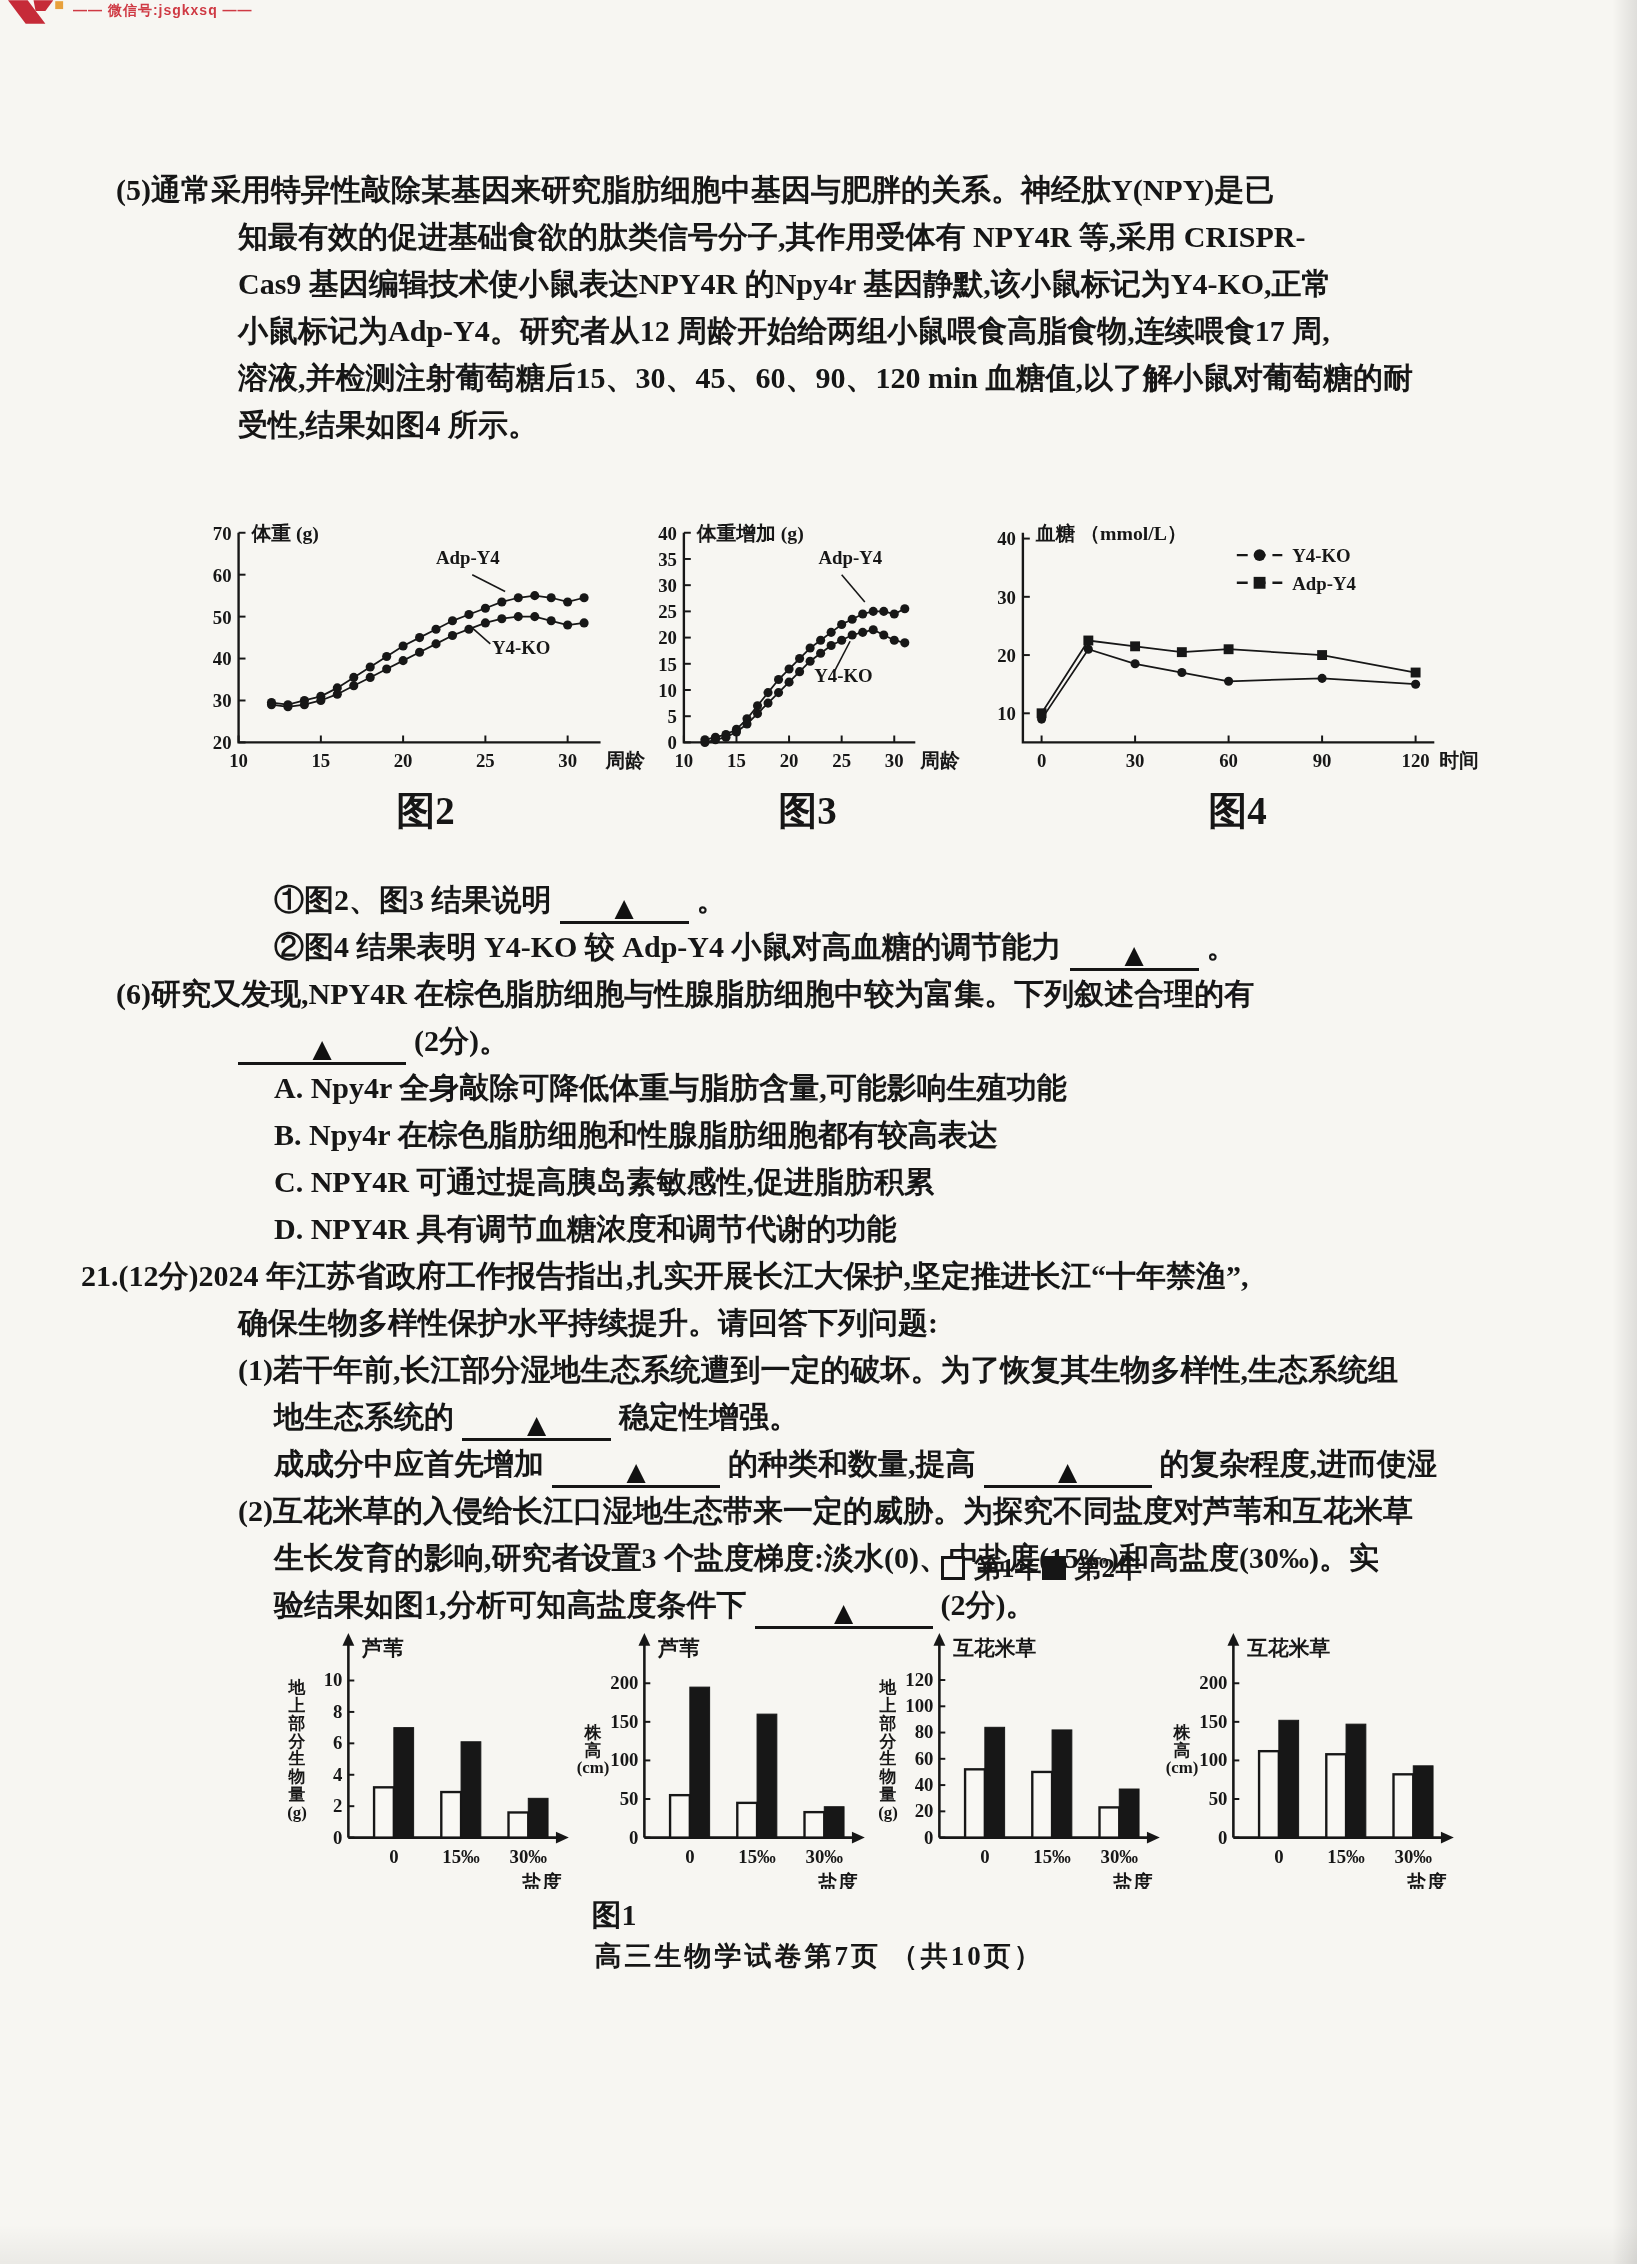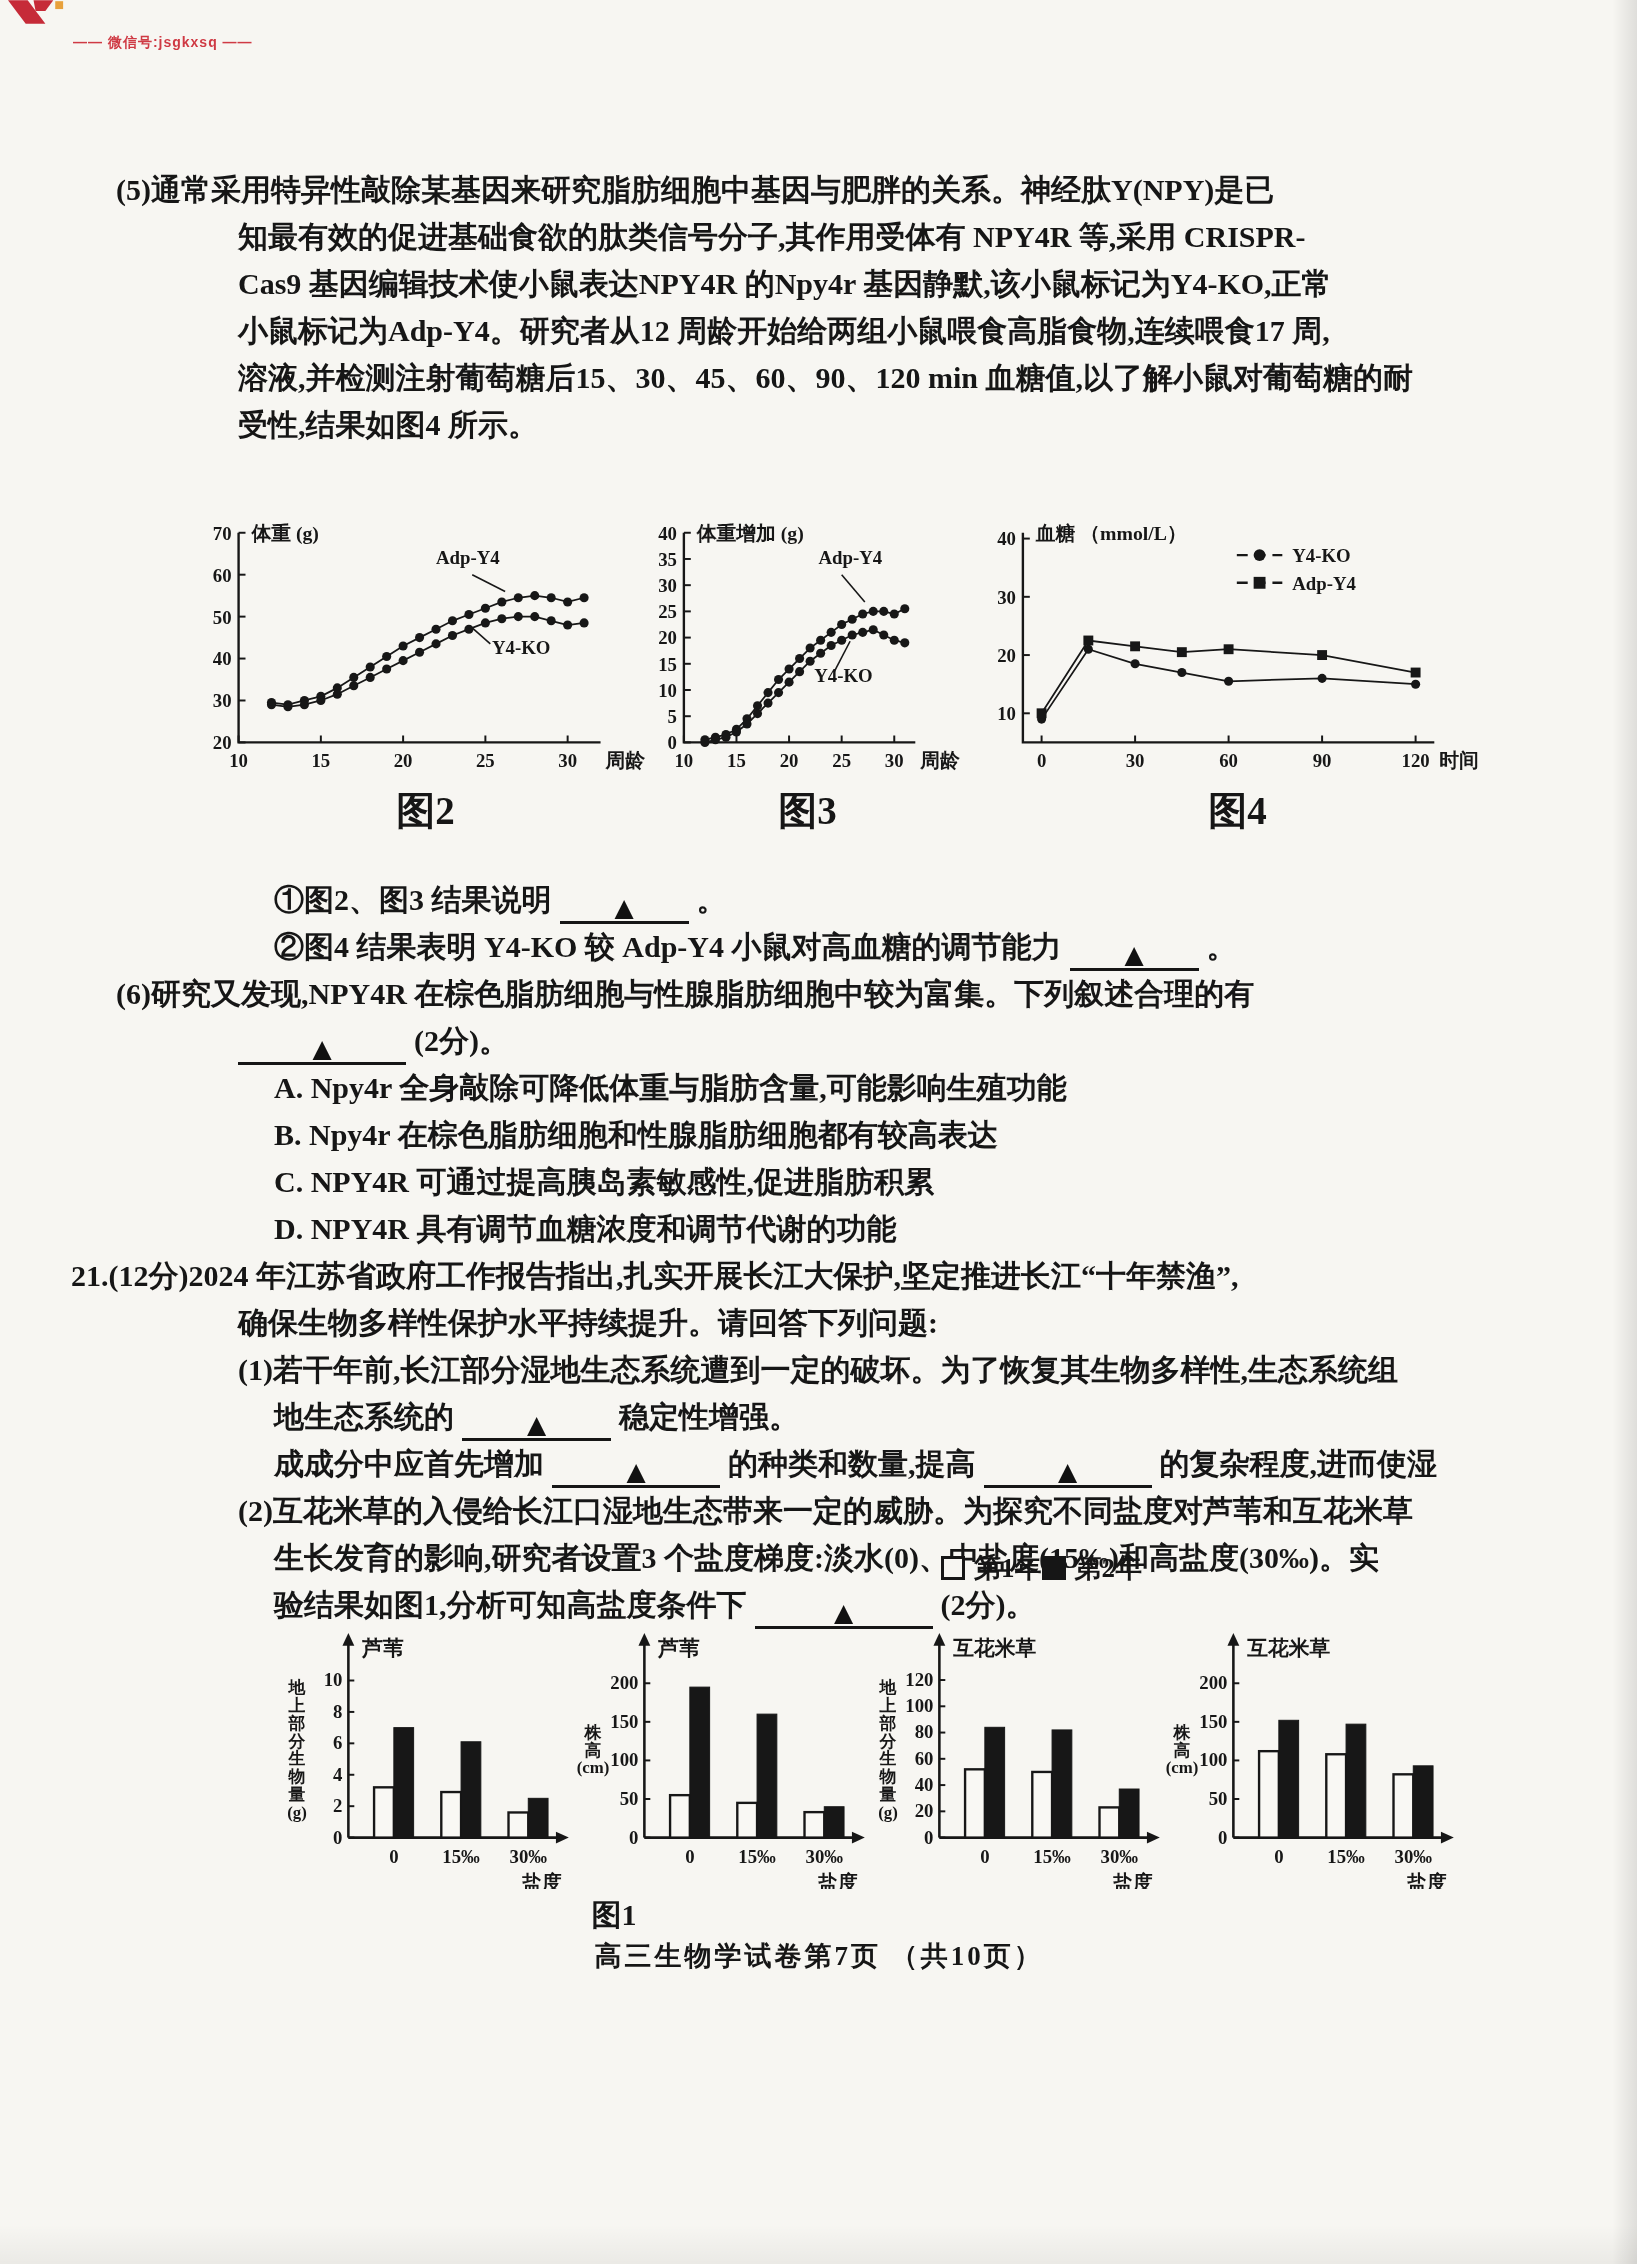--- a/index.html
+++ b/index.html
@@ -5,21 +5,21 @@
   html,body{margin:0;padding:0;background:#8a8a8a;}
   .page{position:relative;width:1638px;height:2264px;margin:0 auto;background:#f7f6f2;
         font-family:"Liberation Serif",serif;color:#161616;overflow:hidden;}
   .page::after{content:"";position:absolute;top:0;right:0;width:26px;height:100%;
         background:linear-gradient(to right,rgba(0,0,0,0),rgba(0,0,0,0.10));pointer-events:none;}
   .page::before{content:"";position:absolute;left:0;bottom:0;width:100%;height:40px;
         background:linear-gradient(to bottom,rgba(0,0,0,0),rgba(0,0,0,0.05));pointer-events:none;}
 
   .block{position:absolute;left:0;width:1638px;}
   .line{height:47px;line-height:47px;font-size:30px;font-weight:600;white-space:nowrap;}
-  .ind0{padding-left:71px;}
+  .ind0{padding-left:71px;margin-left:10px;}
   .ind1{padding-left:116px;}
   .ind2{padding-left:238px;}
   .ind3{padding-left:274px;}
 
   .blank{display:inline-block;border-bottom:3px solid #161616;height:38px;line-height:46px;
          text-align:center;margin:0 8px;vertical-align:-6px;}
   .tri{font-size:25px;font-family:"DejaVu Sans",sans-serif;color:#111;}
 
   .charts-row{position:absolute;top:511px;left:0;width:1638px;height:331px;}
   .chart{position:absolute;top:0;margin:0;}
@@ -35,21 +35,21 @@
   .lg-box{display:inline-block;width:18px;height:18px;margin-right:9px;}
   .lg-white{border:3px solid #161616;background:#f7f6f2;}
   .lg-black{background:#161616;border:3px solid #161616;}
 
   .fig1cap{position:absolute;top:1895px;left:515px;width:198px;text-align:center;
            font-size:30px;font-weight:600;}
   .footer{position:absolute;top:1938px;left:0;width:1638px;text-align:center;
           font-size:27px;font-weight:600;letter-spacing:3px;}
 
   .wm-text{position:absolute;left:73px;top:2px;font-size:14px;color:#cf3a44;font-weight:700;
-           letter-spacing:1px;font-family:"Liberation Sans",sans-serif;margin-top:32px;}
+           letter-spacing:1px;font-family:"Liberation Sans",sans-serif;}
   .wm-logo{position:absolute;left:6px;top:0;}
 
   svg text{font-family:"Liberation Serif",serif;fill:#171717;}
   svg .tick{font-size:19px;font-weight:700;}
   svg .axlabel{font-size:20px;font-weight:700;}
   svg .ann{font-size:19px;font-weight:700;}
   svg .ylab{font-size:17px;font-weight:700;}
   svg .btitle{font-size:21px;font-weight:700;}
 </style>
 </head>

